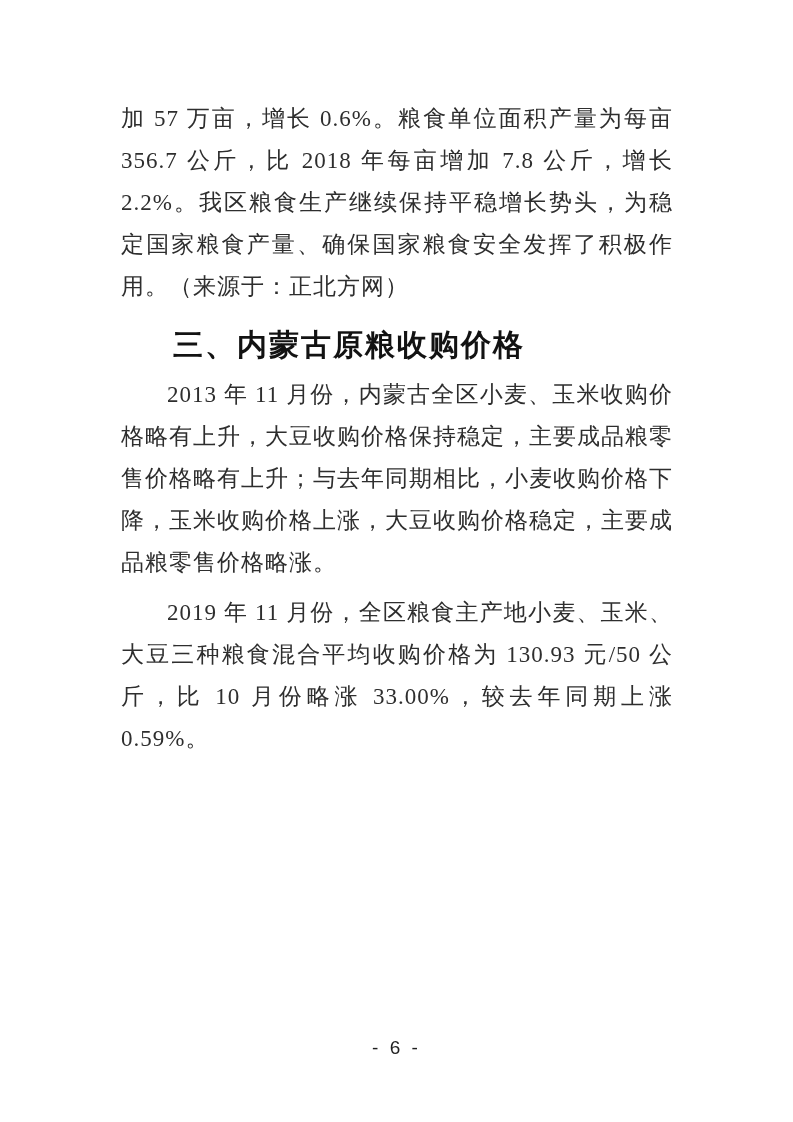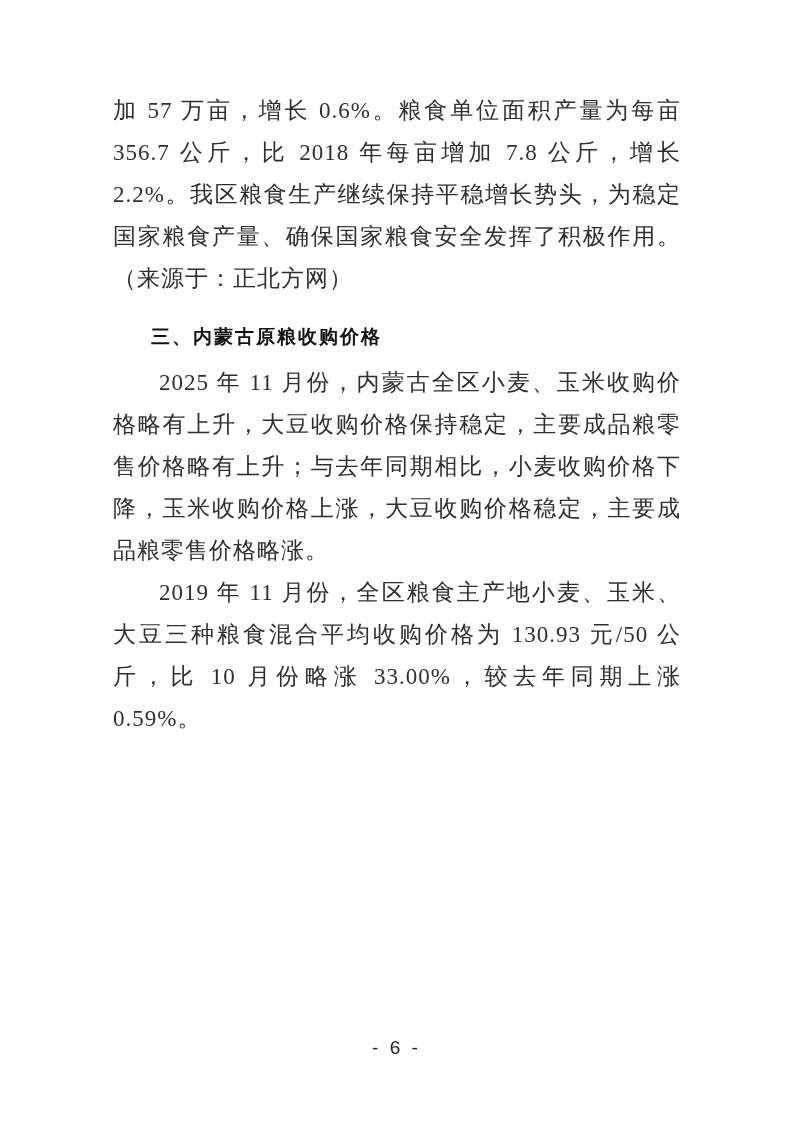--- a/index.html
+++ b/index.html
@@ -15,33 +15,33 @@
     overflow: hidden;
     font-family: "Liberation Serif", "DejaVu Serif", serif;
   }
   .content {
     position: absolute;
     left: 113px;
     top: 90px;
     width: 568px;
   }
   .para {
-    margin: 0;
+    margin: 8px;
     font-size: 23px;
     line-height: 42px;
     letter-spacing: 1px;
     text-align: justify;
     color: #2e2e2e;
   }
   .para.indent {
     text-indent: 2em;
   }
   .heading {
     margin: 16px 0 4px 0;
-    font-size: 19px;
+    font-size: 30px;
     line-height: 42px;
     font-weight: bold;
     letter-spacing: 2px;
     text-indent: 2em;
     color: #121212;
     font-family: "Liberation Sans", "DejaVu Sans", sans-serif;
   }
   .page-number {
     position: absolute;
     left: 0;
@@ -57,21 +57,21 @@
 </head>
 <body>
 
 <div class="page">
   <div class="content">
 
     <p class="para">加 57 万亩，增长 0.6%。粮食单位面积产量为每亩 356.7 公斤，比 2018 年每亩增加 7.8 公斤，增长 2.2%。我区粮食生产继续保持平稳增长势头，为稳定国家粮食产量、确保国家粮食安全发挥了积极作用。（来源于：正北方网）</p>
 
     <h3 class="heading">三、内蒙古原粮收购价格</h3>
 
-    <p class="para indent">2025 年 11 月份，内蒙古全区小麦、玉米收购价格略有上升，大豆收购价格保持稳定，主要成品粮零售价格略有上升；与去年同期相比，小麦收购价格下降，玉米收购价格上涨，大豆收购价格稳定，主要成品粮零售价格略涨。</p>
+    <p class="para indent">2013 年 11 月份，内蒙古全区小麦、玉米收购价格略有上升，大豆收购价格保持稳定，主要成品粮零售价格略有上升；与去年同期相比，小麦收购价格下降，玉米收购价格上涨，大豆收购价格稳定，主要成品粮零售价格略涨。</p>
 
     <p class="para indent">2019 年 11 月份，全区粮食主产地小麦、玉米、大豆三种粮食混合平均收购价格为 130.93 元/50 公斤，比 10 月份略涨 33.00%，较去年同期上涨 0.59%。</p>
 
 
   </div>
 
   <div class="page-number">- 6 -</div>
 </div>
 
 </body></html>

